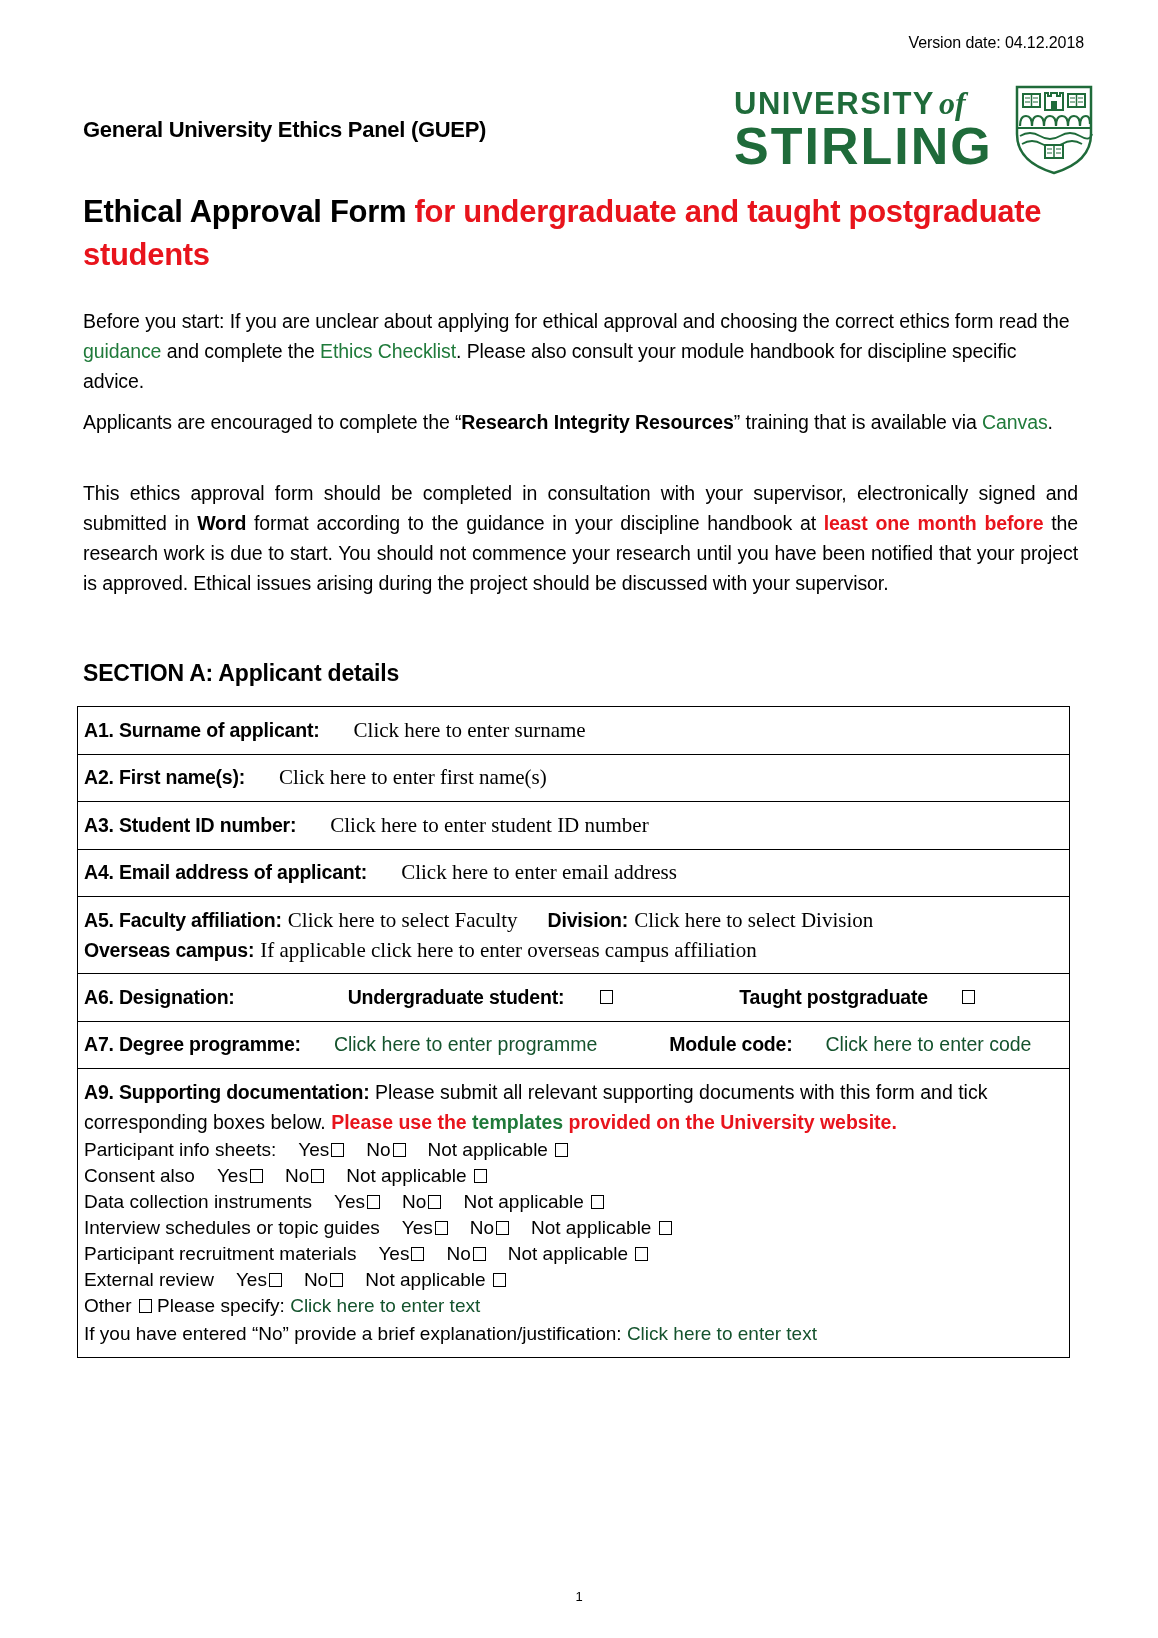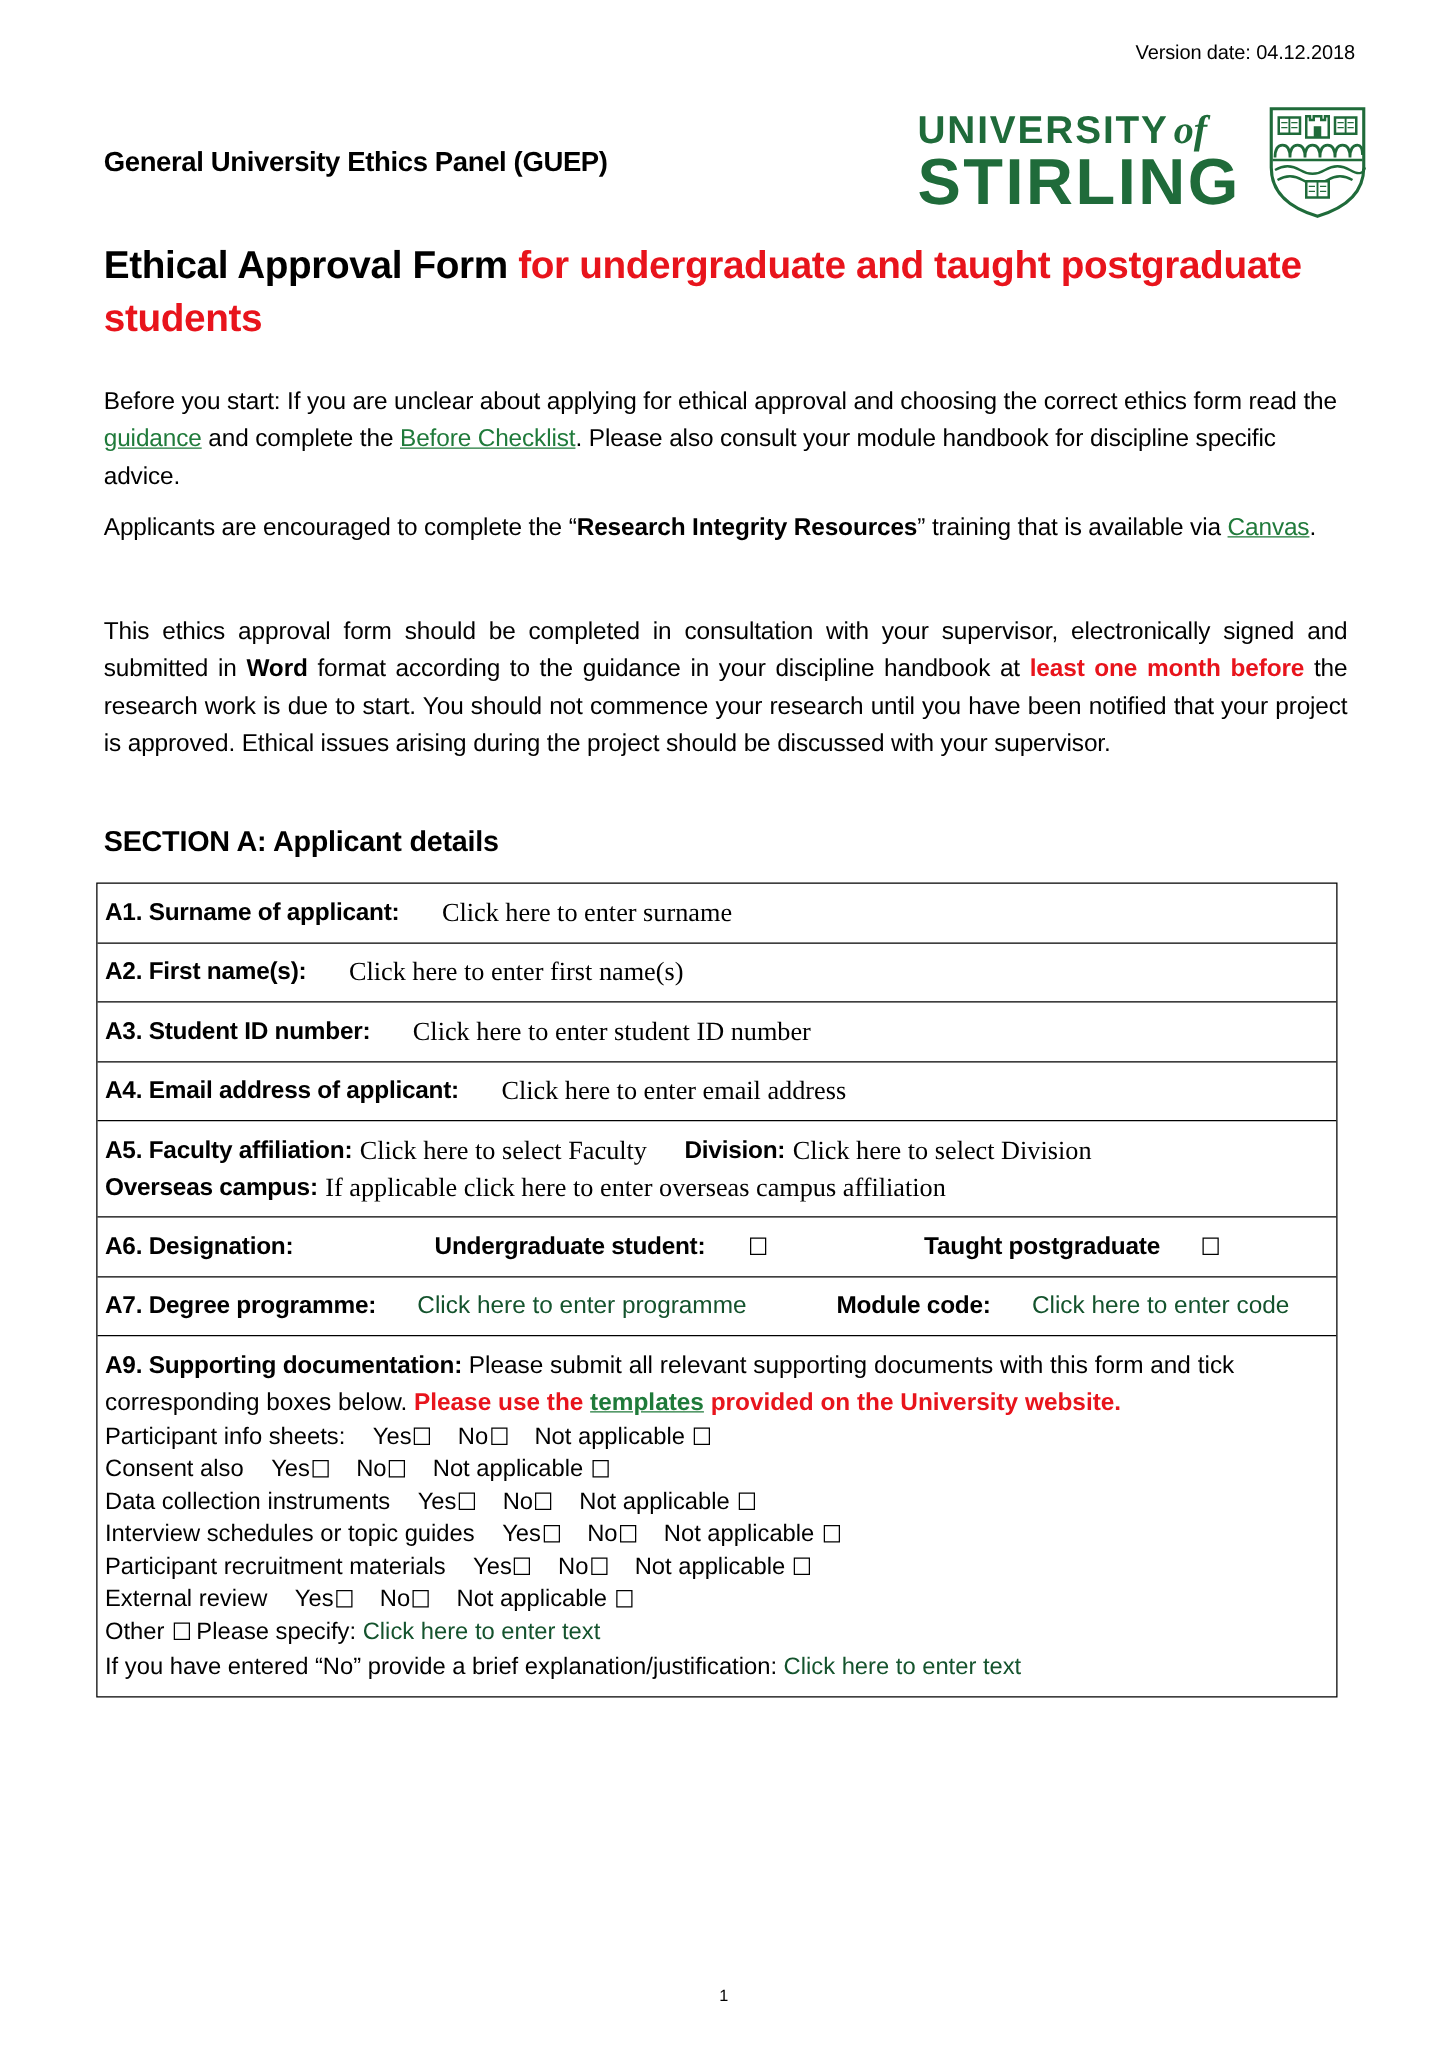--- a/index.html
+++ b/index.html
@@ -12,26 +12,26 @@
 
   .logo { position: absolute; left: 734px; top: 84px; width: 360px; height: 92px; }
   .logo-text { position: absolute; left: 0; top: 0; color: #1f6b3a; font-weight: bold; }
   .logo-uni { position: absolute; left: 0; top: 2px; font-size: 31px; letter-spacing: 1.5px; line-height: 34px; white-space: nowrap; }
   .logo-uni .of { font-family: "Liberation Serif", serif; font-style: italic; font-size: 32px; margin-left: 4px; letter-spacing: 0; }
   .logo-stirling { position: absolute; left: 0; top: 36px; font-size: 52px; letter-spacing: 2px; line-height: 52px; white-space: nowrap; }
   .logo-shield { position: absolute; left: 280px; top: 0; width: 80px; height: 92px; }
 
   .main-title { position: absolute; left: 83px; top: 190px; width: 1000px; font-size: 31px; font-weight: bold; line-height: 43px; letter-spacing: -0.3px; }
   .red { color: #e8141c; }
-  .link { color: #1f7a3a; text-decoration: underline; }
+  .link { color: #1f7a3a; }
 
   .para { position: absolute; left: 83px; width: 995px; font-size: 19.5px; line-height: 30px; letter-spacing: -0.1px; }
   .p1 { top: 306px; }
   .p2 { top: 407px; }
-  .p3 { top: 478px; text-align: justify; margin-top: 12px; }
+  .p3 { top: 478px; text-align: justify; }
 
   .section-heading { position: absolute; left: 83px; top: 660px; font-size: 23px; font-weight: bold; letter-spacing: -0.2px; }
 
   .form-table { position: absolute; left: 77px; top: 706px; width: 993px; border: 1.5px solid #000; }
   .row { border-bottom: 1.5px solid #000; padding: 0 6px; font-size: 19.5px; display: flex; align-items: center; white-space: nowrap; }
   .row:last-child { border-bottom: none; }
   .row.h47 { height: 47.5px; gap: 28px; }
   .lbl { font-weight: bold; letter-spacing: -0.2px; }
   .serif-val { font-family: "Liberation Serif", serif; font-size: 21px; margin-left: 6px; }
   .grey { color: #14532d; }
@@ -83,21 +83,21 @@
     <line x1="40" y1="61" x2="40" y2="74" stroke="#1f6b3a" stroke-width="1.5"></line>
     <line x1="33" y1="65" x2="38" y2="65" stroke="#1f6b3a" stroke-width="1"></line>
       <line x1="42" y1="65" x2="47" y2="65" stroke="#1f6b3a" stroke-width="1"></line>
     <line x1="33" y1="69" x2="38" y2="69" stroke="#1f6b3a" stroke-width="1"></line>
       <line x1="42" y1="69" x2="47" y2="69" stroke="#1f6b3a" stroke-width="1"></line>
   </svg>
 </div>
 
 <h1 class="main-title"><span>Ethical Approval Form </span><span class="red">for undergraduate and taught postgraduate students</span></h1>
 
-<p class="para p1"><span>Before you start: If you are unclear about applying for ethical approval and choosing the correct ethics form read the </span><a class="link">guidance</a><span> and complete the </span><a class="link">Before Checklist</a><span>.  Please also consult your module handbook for discipline specific advice.</span></p>
+<p class="para p1"><span>Before you start: If you are unclear about applying for ethical approval and choosing the correct ethics form read the </span><a class="link">guidance</a><span> and complete the </span><a class="link">Ethics Checklist</a><span>.  Please also consult your module handbook for discipline specific advice.</span></p>
 
 <p class="para p2"><span>Applicants are encouraged to complete the “</span><b>Research Integrity Resources</b><span>” training that is available via </span><a class="link">Canvas</a><span>.</span></p>
 
 <p class="para p3"><span>This ethics approval form should be completed in consultation with your supervisor, electronically signed and submitted in </span><b>Word</b><span> format according to the guidance in your discipline handbook at </span><b class="red">least one month before</b><span> the research work is due to start. You should not commence your research until you have been notified that your project is approved. Ethical issues arising during the project should be discussed with your supervisor.</span></p>
 
 <h2 class="section-heading">SECTION A: Applicant details</h2>
 
 <div class="form-table">
   <div class="row h47">
     <span class="lbl">A1. Surname of applicant:</span>

